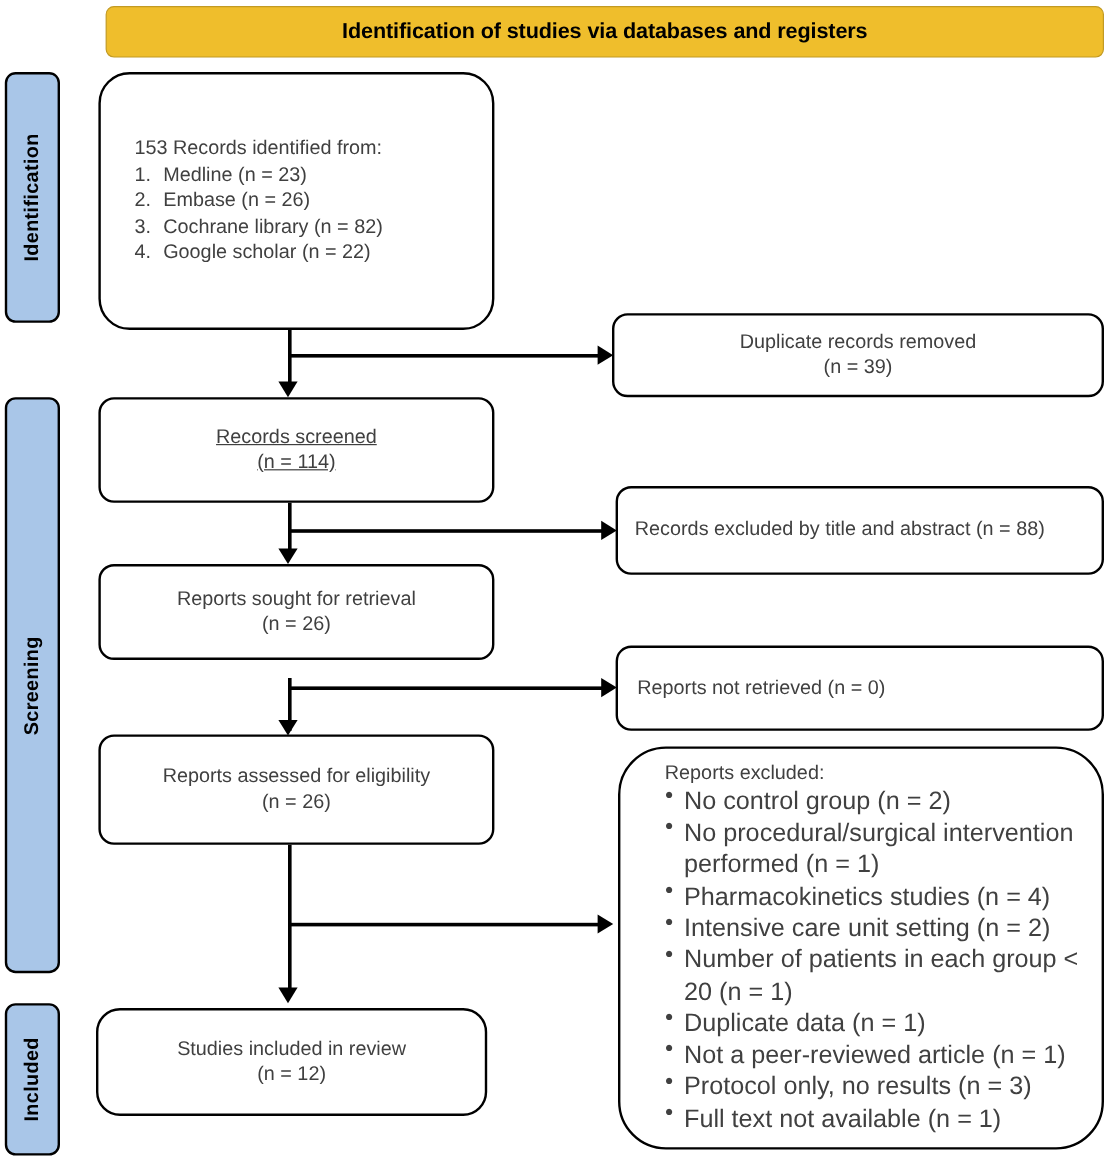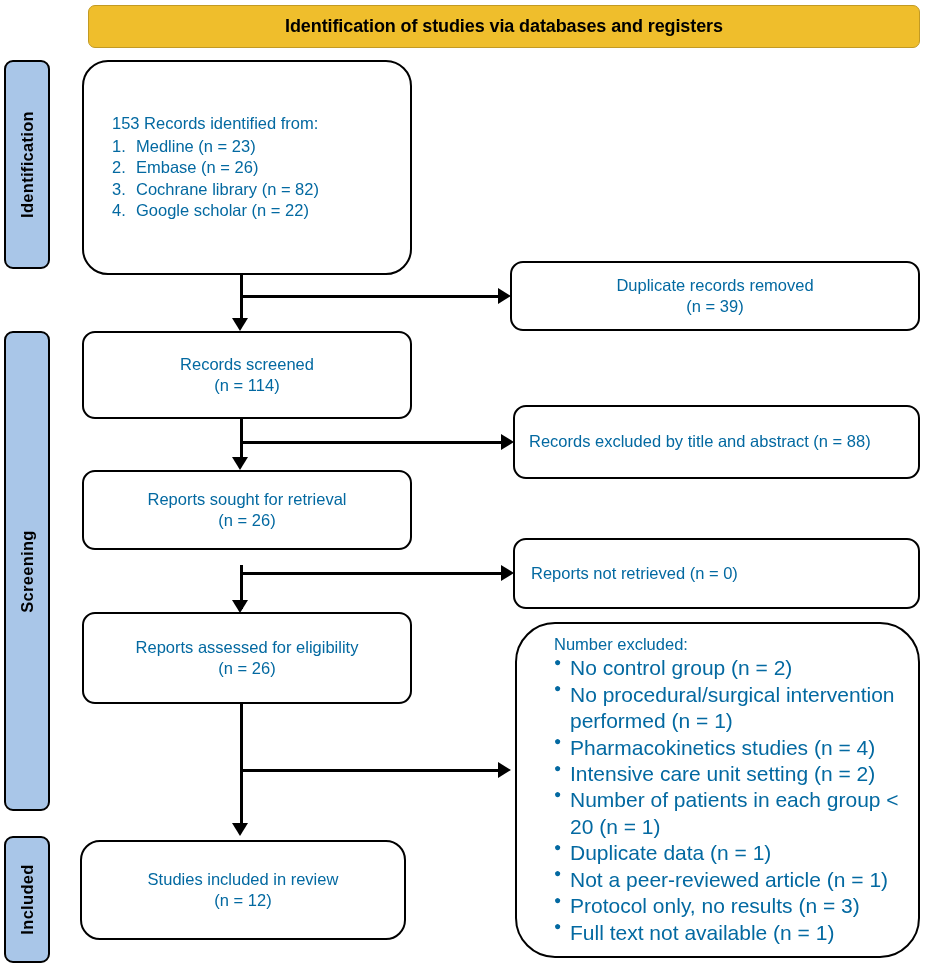--- a/index.html
+++ b/index.html
@@ -70,21 +70,21 @@
   
   .flow-box {
     position: absolute;
     background: #ffffff;
     border: 2.5px solid #000000;
     box-sizing: border-box;
     display: flex;
     align-items: center;
     font-size: 16.5px;
     line-height: 1.30;
-    color: #0369a1;
+    color: #404040;
   }
   .flow-box.center-text {
     justify-content: center;
     text-align: center;
   }
   .flow-box.left-text {
     justify-content: flex-start;
     text-align: left;
   }
   .flow-box .box-inner { width: 100%; }
@@ -96,20 +96,21 @@
     padding: 0 0 0 28px;
   }
   #box-identified .box-inner { padding-right: 12px; }
   #box-duplicates {
     left: 510px; top: 261px; width: 410px; height: 70px;
     border-radius: 13px;
   }
   #box-screened {
     left: 82px; top: 331px; width: 330px; height: 88px;
     border-radius: 13px;
+    text-decoration: underline;
   }
   #box-excluded-title {
     left: 513px; top: 405px; width: 407px; height: 74px;
     border-radius: 13px;
     padding-left: 14px;
   }
   #box-sought {
     left: 82px; top: 470px; width: 330px; height: 80px;
     border-radius: 13px;
   }
@@ -122,21 +123,21 @@
     left: 82px; top: 612px; width: 330px; height: 92px;
     border-radius: 13px;
   }
   #box-reports-excluded {
     left: 515px; top: 622px; width: 405px; height: 336px;
     border-radius: 40px;
     padding-left: 37px;
     align-items: center;
   }
   #box-included {
-    left: 80px; top: 840px; width: 326px; height: 100px;
+    left: 80px; top: 840px; width: 326px; height: 90px;
     border-radius: 20px;
   }
 
   
   .num-list {
     margin: 0;
     padding: 0;
     list-style: none;
   }
   .num-list .lead { display: block; margin-bottom: 1px; }
@@ -270,21 +271,21 @@
 
   <div class="flow-box center-text" id="box-assessed">
     <div class="box-inner">
       <div>Reports assessed for eligibility</div>
       <div>(n = 26)</div>
     </div>
   </div>
 
   <div class="flow-box left-text" id="box-reports-excluded">
     <div class="box-inner">
-      <span class="lead">Number excluded:</span>
+      <span class="lead">Reports excluded:</span>
       <ul class="bullet-list">
         <li>No control group (n = 2)</li>
         <li>No procedural/surgical intervention performed (n = 1)</li>
         <li>Pharmacokinetics studies (n = 4)</li>
         <li>Intensive care unit setting (n = 2)</li>
         <li>Number of patients in each group &lt; 20 (n = 1)</li>
         <li>Duplicate data (n = 1)</li>
         <li>Not a peer-reviewed article (n = 1)</li>
         <li>Protocol only, no results (n = 3)</li>
         <li>Full text not available (n = 1)</li>

